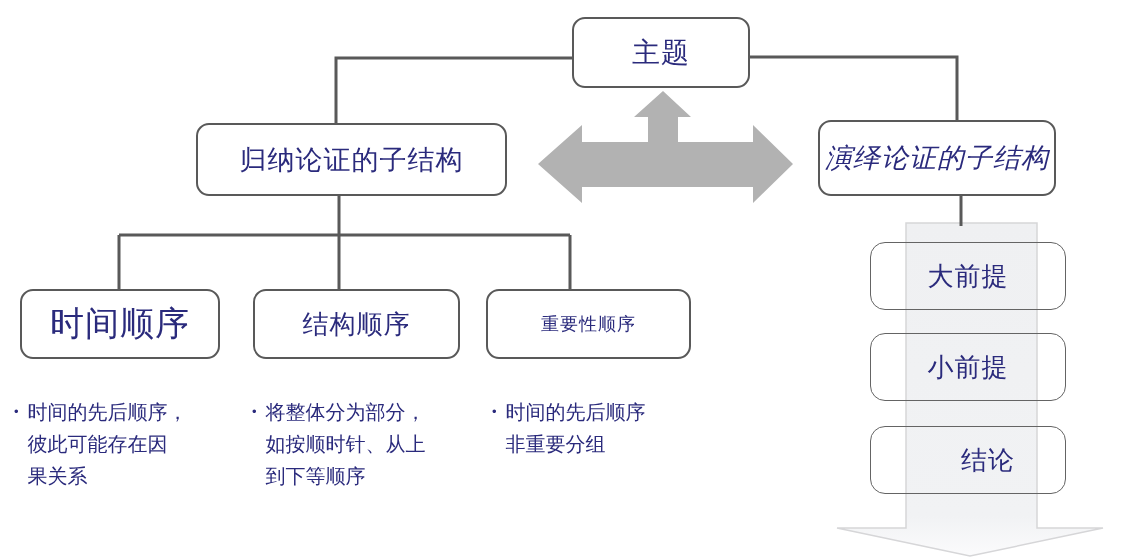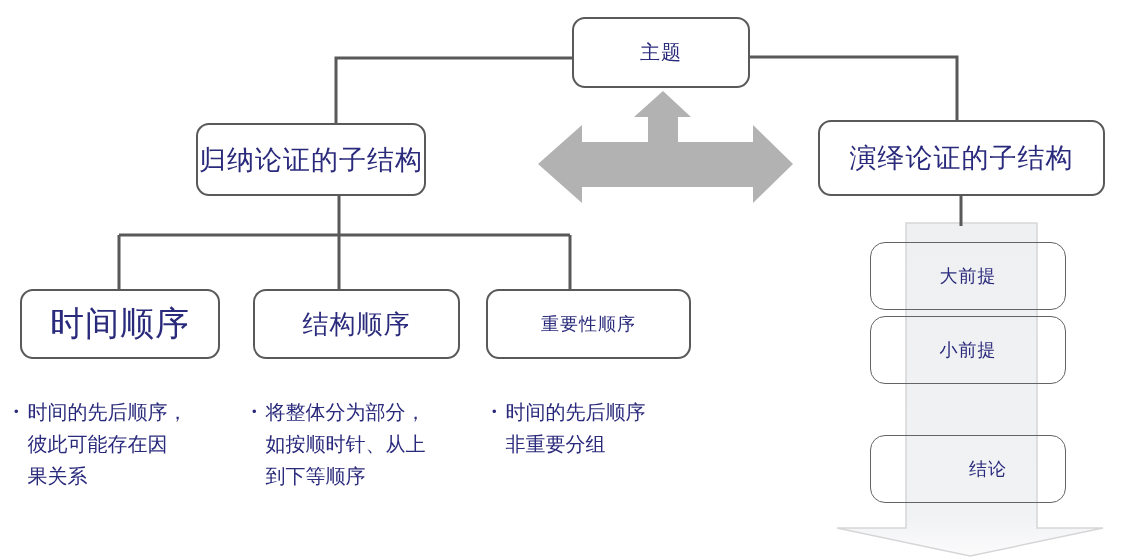--- a/index.html
+++ b/index.html
@@ -7,31 +7,31 @@
     position:relative;width:1135px;height:559px;background:#ffffff;
     font-family:"Liberation Sans", sans-serif;overflow:hidden;
   }
   #wires{position:absolute;left:0;top:0;width:1135px;height:559px;z-index:0;}
   .box{
     position:absolute;z-index:2;box-sizing:border-box;
     display:flex;align-items:center;justify-content:center;
     border:2px solid #595959;border-radius:13px;background:transparent;
     color:#2A2A7C;letter-spacing:1px;white-space:nowrap;
   }
-  .box-root   {left:572px;top:17px; width:178px;height:71px;font-size:20px;}
-  .box-lbranch{left:196px;top:123px;width:230px;height:73px;font-size:27px;}
-  .box-rbranch{left:818px;top:120px;width:287px;height:76px;font-size:27px;}
+  .box-root   {left:572px;top:17px; width:178px;height:71px;font-size:28px;}
+  .box-lbranch{left:196px;top:123px;width:311px;height:73px;font-size:27px;}
+  .box-rbranch{left:818px;top:120px;width:238px;height:76px;font-size:27px;font-style:italic;}
   .box-c1{left:20px; top:289px;width:200px;height:70px;font-size:34px;}
   .box-c2{left:253px;top:289px;width:207px;height:70px;font-size:26px;}
   .box-c3{left:486px;top:289px;width:205px;height:70px;font-size:18px;}
   .box-step{border-width:1.5px;border-color:#646464;border-radius:15px;
-            left:870px;width:196px;height:68px;font-size:18px;}
+            left:870px;width:196px;height:68px;font-size:26px;}
   .box-s1{top:242px;}
-  .box-s2{top:316px;justify-content:center;}
-  .box-s3{top:435px;padding-left:40px;}
+  .box-s2{top:333px;justify-content:center;}
+  .box-s3{top:426px;padding-left:40px;}
   .note{
     position:absolute;z-index:2;display:flex;gap:9px;
     color:#2A2A7C;font-size:20px;line-height:32px;top:396px;
   }
   .note .dot{font-size:13px;line-height:32px;flex:0 0 auto;}
   .note-1{left:14px; width:210px;}
   .note-2{left:252px;width:220px;}
   .note-3{left:492px;width:210px;}
 </style>
 </head>

